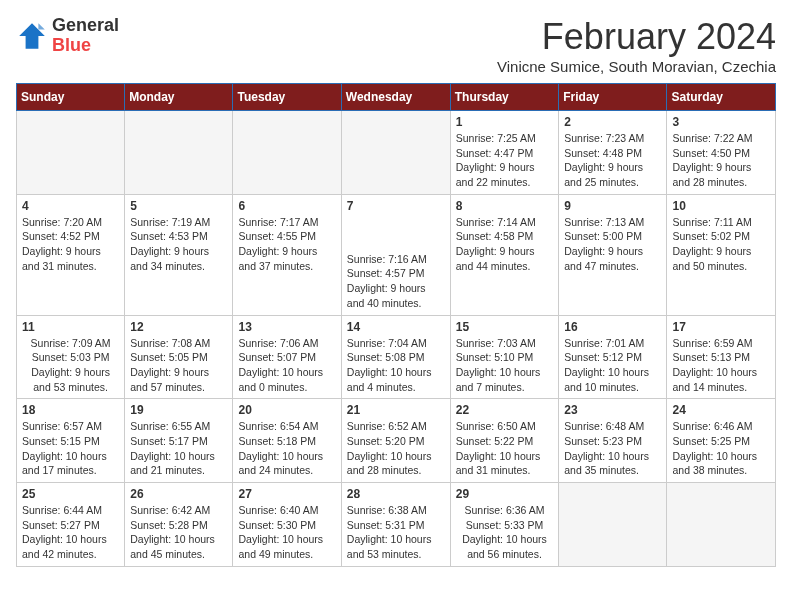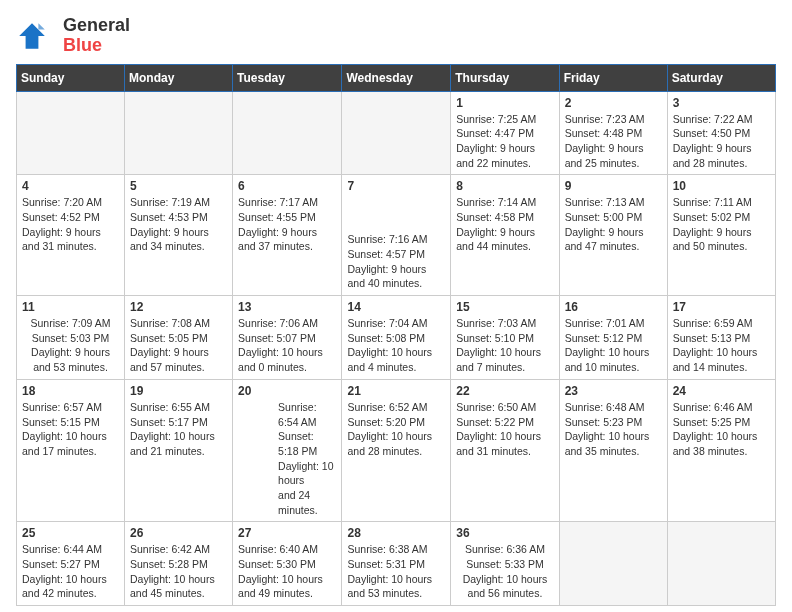--- a/index.html
+++ b/index.html
@@ -12,21 +12,21 @@
     }
     .header-section {
       display: flex;
       justify-content: space-between;
       align-items: flex-start;
       margin-bottom: 8px;
     }
     .logo {
       display: flex;
       align-items: center;
-      gap: 15px;
+      gap: 4px;
     }
     .logo-text {
       font-size: 18px;
       font-weight: bold;
       line-height: 1.1;
     }
     .logo-text span.general { color: #333; }
     .logo-text span.blue { color: #ef4444; }
     .logo-icon {
       width: 32px;
@@ -43,21 +43,21 @@
     .subtitle {
       font-size: 15px;
       color: #333;
     }
     .calendar {
       width: 100%;
       border-collapse: collapse;
       font-size: 11px;
     }
     .calendar th {
-      background: #404040;
+      background: #7f1d1d;
       color: #fff;
       padding: 6px 4px;
       text-align: left;
       font-size: 12px;
       font-weight: bold;
       border: 1px solid #2a6db5;
     }
     .calendar td {
       border: 1px solid #ccc;
       vertical-align: top;
@@ -95,20 +95,24 @@
   <div class="logo">
     <svg class="logo-icon" viewBox="0 0 40 40" xmlns="http://www.w3.org/2000/svg">
       <polygon points="20,4 36,20 28,20 28,36 12,36 12,20 4,20" fill="#1a73c7"></polygon>
       <polygon points="28,4 36,12 28,12" fill="#1a73c7" opacity="0.6"></polygon>
     </svg>
     <div class="logo-text">
       <div><span class="general">General</span></div>
       <div><span class="blue">Blue</span></div>
     </div>
   </div>
+  <div class="title-section">
+    <div class="month-title">February 2024</div>
+    <div class="subtitle">Vinicne Sumice, South Moravian, Czechia</div>
+  </div>
 </div>
 
 <table class="calendar">
   <thead>
     <tr>
     <th>Sunday</th>
         <th>Monday</th>
         <th>Tuesday</th>
         <th>Wednesday</th>
         <th>Thursday</th>
@@ -256,21 +260,21 @@
         </td>
         <td>
           <span class="day-num">19</span>
           <div class="day-info" style="white-space: pre-line;">Sunrise: 6:55 AM
 Sunset: 5:17 PM
 Daylight: 10 hours
 and 21 minutes.</div>
         </td>
         <td>
           <span class="day-num">20</span>
-          <div class="day-info" style="white-space: pre-line; margin-left: 40px;">Sunrise: 6:54 AM
+          <div class="day-info" style="white-space: pre-line;">Sunrise: 6:54 AM
 Sunset: 5:18 PM
 Daylight: 10 hours
 and 24 minutes.</div>
         </td>
         <td>
           <span class="day-num">21</span>
           <div class="day-info" style="white-space: pre-line;">Sunrise: 6:52 AM
 Sunset: 5:20 PM
 Daylight: 10 hours
 and 28 minutes.</div>
@@ -320,21 +324,21 @@
 and 49 minutes.</div>
         </td>
         <td>
           <span class="day-num">28</span>
           <div class="day-info" style="white-space: pre-line;">Sunrise: 6:38 AM
 Sunset: 5:31 PM
 Daylight: 10 hours
 and 53 minutes.</div>
         </td>
         <td>
-          <span class="day-num">36</span>
+          <span class="day-num">29</span>
           <div class="day-info" style="white-space: pre-line; text-align: center;">Sunrise: 6:36 AM
 Sunset: 5:33 PM
 Daylight: 10 hours
 and 56 minutes.</div>
         </td>
         <td class="empty"></td>
         <td class="empty"></td>
       </tr>
     </tbody>
 </table>

